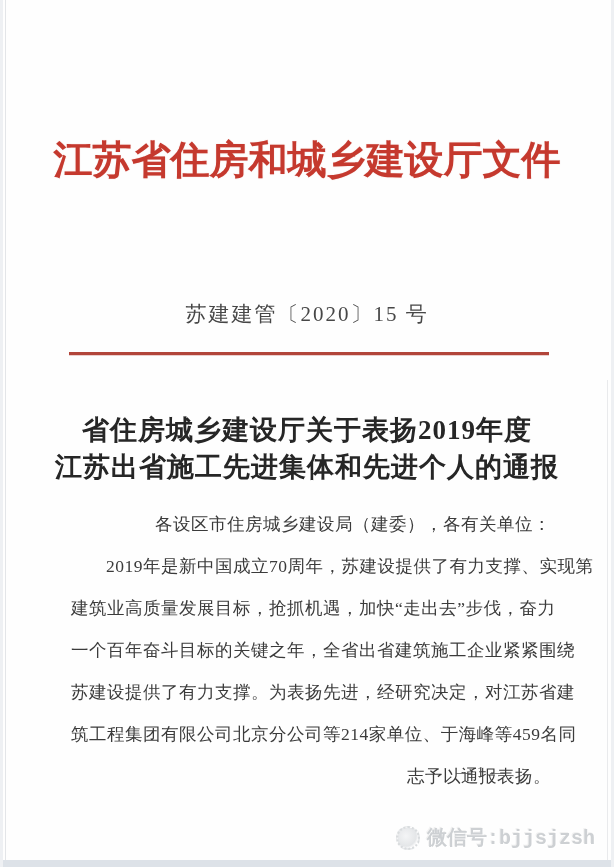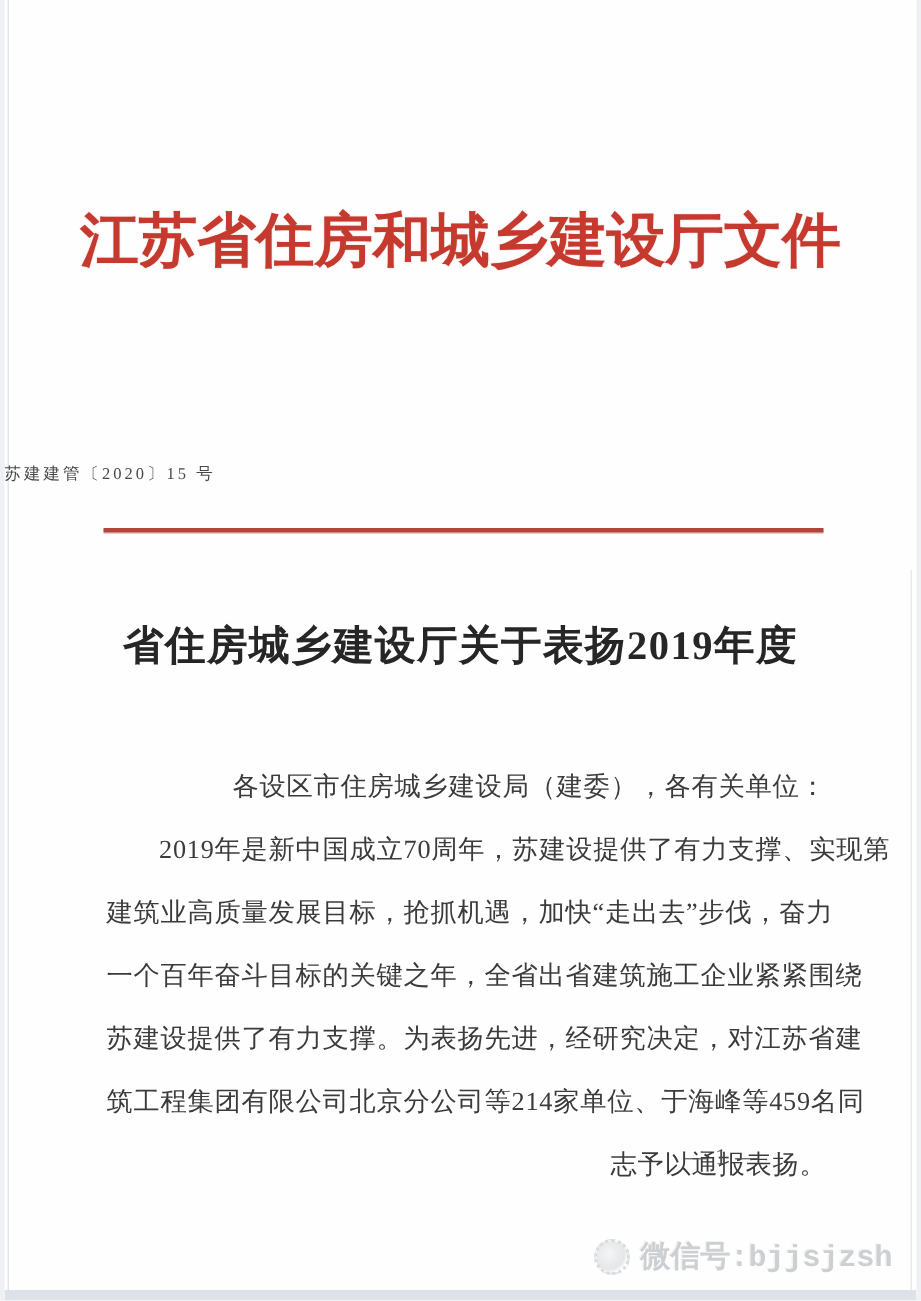--- a/index.html
+++ b/index.html
@@ -45,24 +45,25 @@
     text-align: center;
     font-size: 39px;
     font-weight: bold;
     letter-spacing: 0px;
     color: #c5392e;
     text-shadow: 0 0 1px rgba(197,57,46,0.35);
   }
 
   .doc-number {
     position: absolute;
-    top: 308px;
+    top: 300px;
     left: 0;
     width: 100%;
-    font-size: 11px;
+    text-align: center;
+    font-size: 21px;
     letter-spacing: 2px;
     color: #474747;
   }
 
   .red-rule {
     position: absolute;
     top: 352px;
     left: 66px;
     width: 480px;
     height: 3px;
@@ -138,20 +139,21 @@
   <div class="edge-right"></div>
 
   <div class="red-header">江苏省住房和城乡建设厅文件</div>
 
   <div class="doc-number">苏建建管〔2020〕15 号</div>
 
   <div class="red-rule"></div>
 
   <div class="doc-title">
     <div>省住房城乡建设厅关于表扬2019年度</div>
+    <div>江苏出省施工先进集体和先进个人的通报</div>
   </div>
 
   <div class="body-text">
     <div class="body-line">各设区市住房城乡建设局（建委），各有关单位：</div>
     <div class="body-line indent">2019年是新中国成立70周年，苏建设提供了有力支撑、实现第</div>
     <div class="body-line">建筑业高质量发展目标，抢抓机遇，加快“走出去”步伐，奋力</div>
     <div class="body-line">一个百年奋斗目标的关键之年，全省出省建筑施工企业紧紧围绕</div>
     <div class="body-line">苏建设提供了有力支撑。为表扬先进，经研究决定，对江苏省建</div>
     <div class="body-line">筑工程集团有限公司北京分公司等214家单位、于海峰等459名同</div>
     <div class="body-line">志予以通报表扬。</div>

